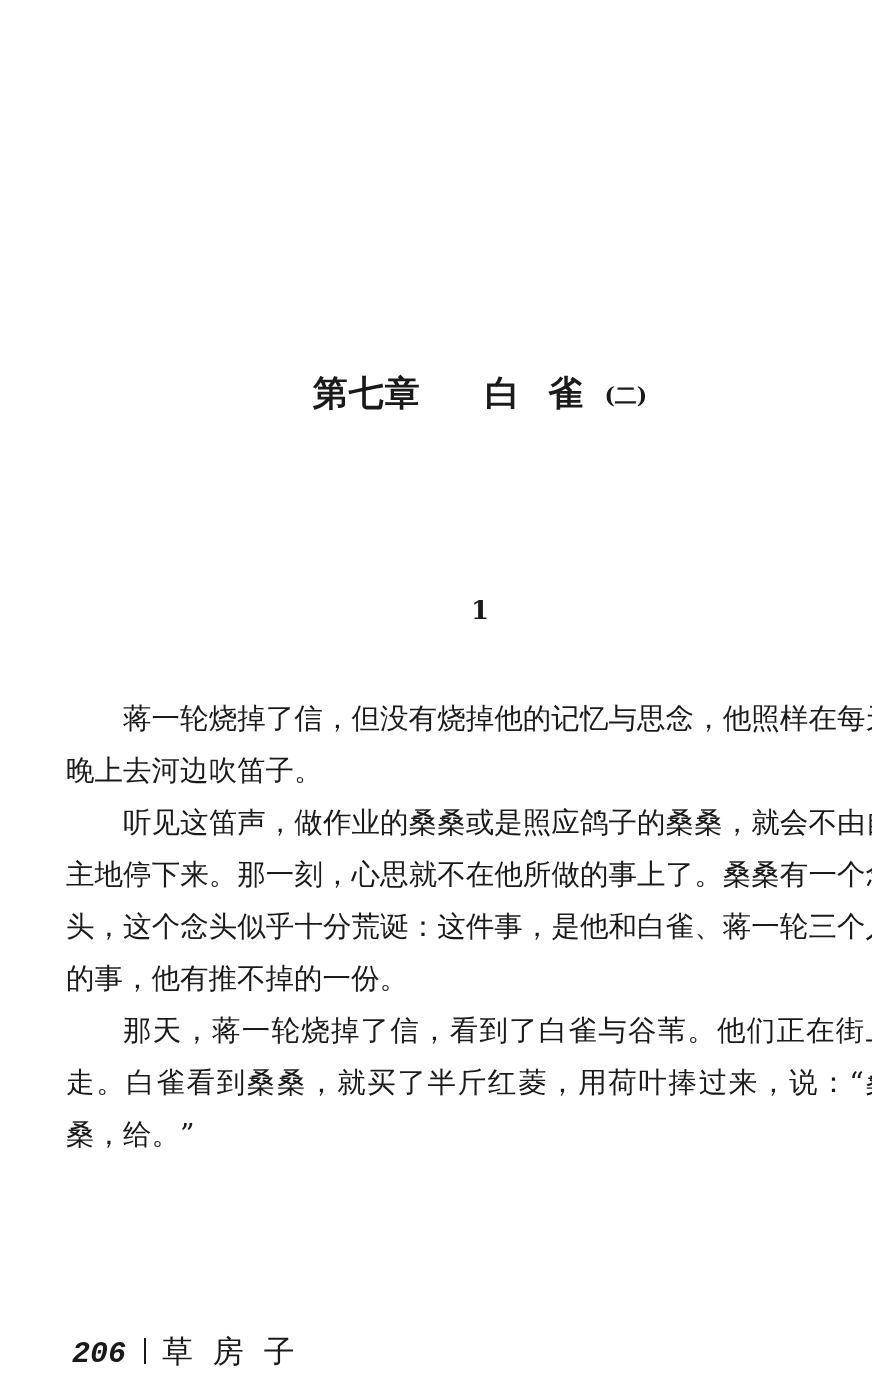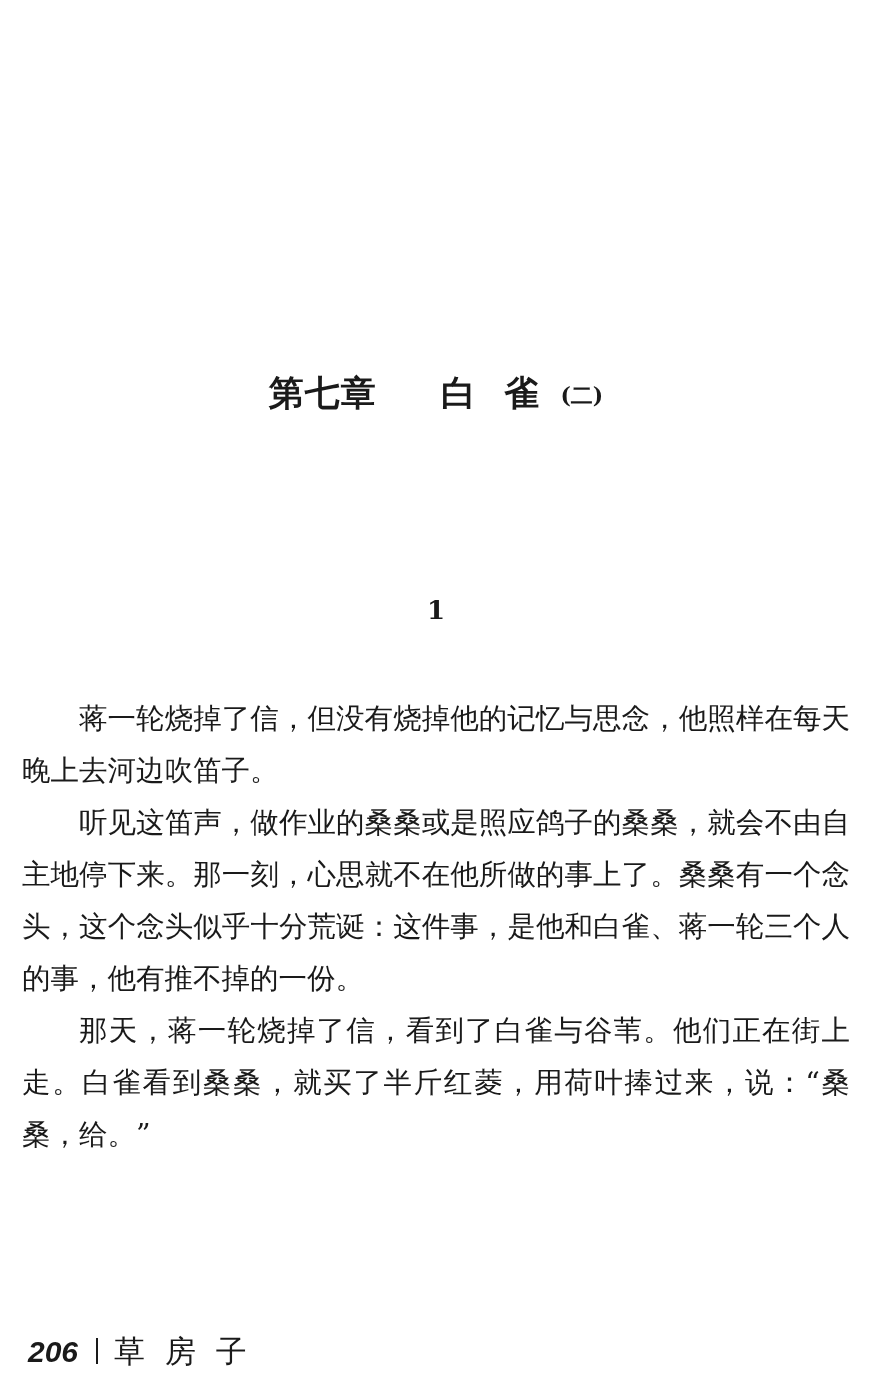--- a/index.html
+++ b/index.html
@@ -13,20 +13,21 @@
     font-family: "DejaVu Serif", "Liberation Serif", serif;
     color: #1a1a1a;
     position: relative;
     overflow: hidden;
   }
   .page {
     position: relative;
     width: 760px;
     height: 1391px;
     box-sizing: border-box;
+    margin-left: 44px;
   }
   
   .chapter-heading {
     position: absolute;
     left: 0;
     top: 372px;
     width: 872px;
     text-align: center;
     font-size: 35px;
     font-weight: 700;
@@ -83,21 +84,21 @@
     position: absolute;
     left: 28px;
     bottom: 18px;
     display: flex;
     align-items: baseline;
   }
   .footer .folio {
     font-size: 30px;
     font-style: italic;
     font-weight: 700;
-    font-family: Liberation Sans, sans-serif;
+    font-family: Liberation Mono, monospace;
     color: #1a1a1a;
   }
   .footer .rule {
     display: inline-block;
     width: 2px;
     height: 26px;
     background: #1a1a1a;
     margin: 0 16px 0 18px;
     position: relative;
     top: 2px;

